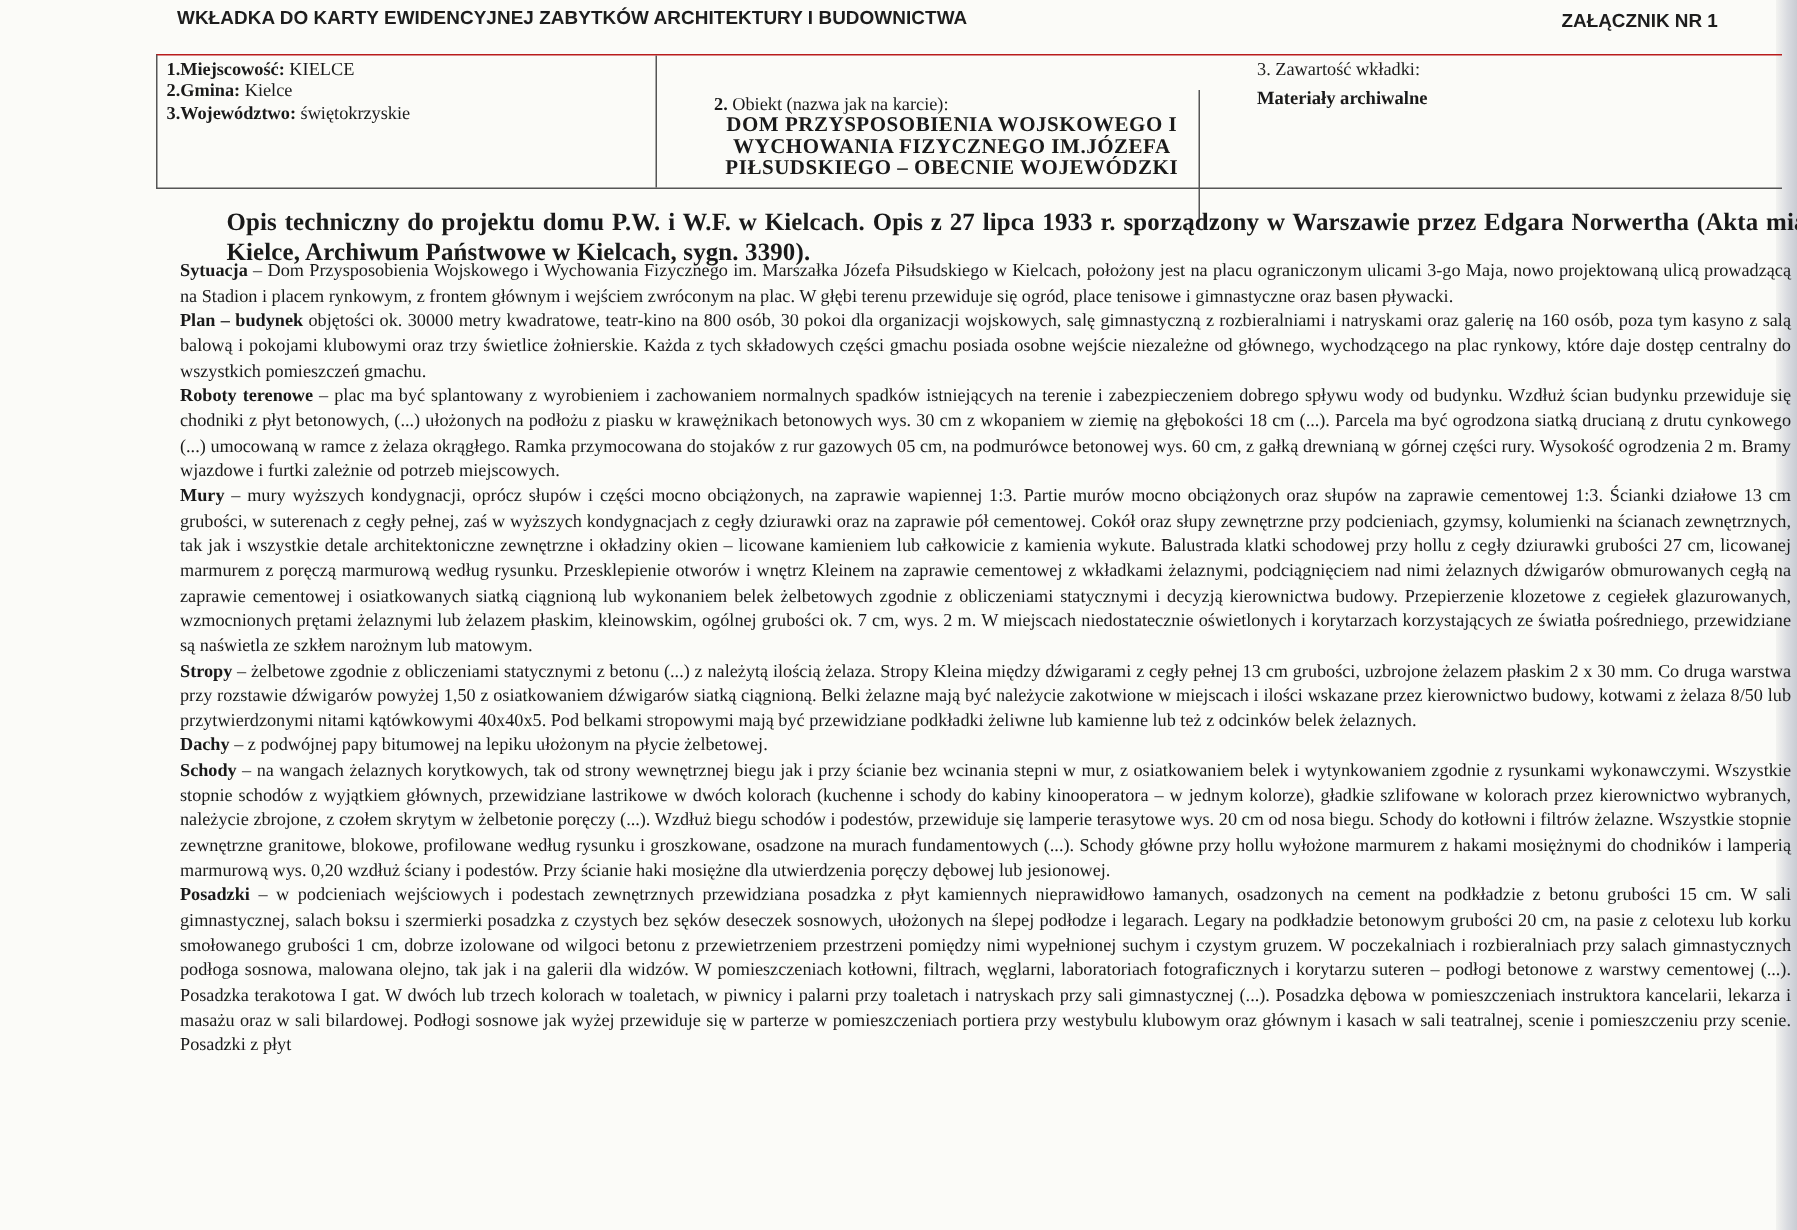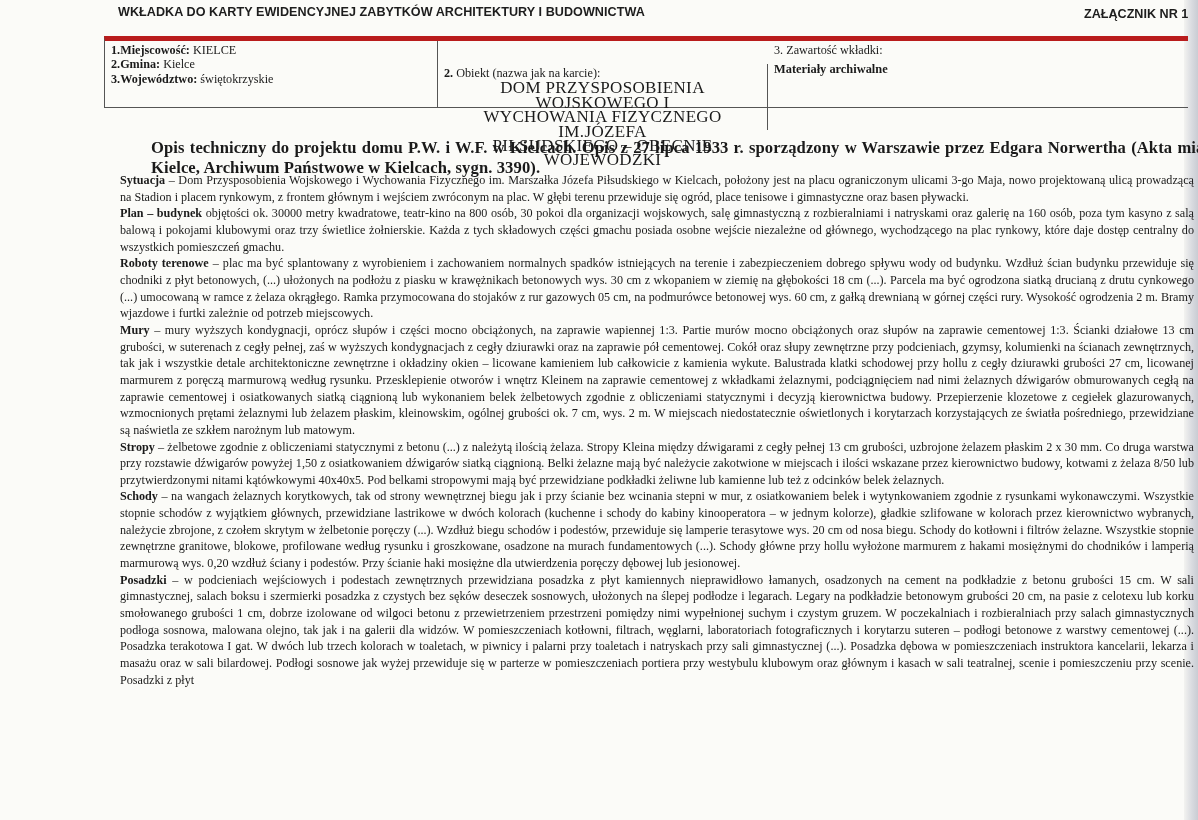--- a/index.html
+++ b/index.html
@@ -12,35 +12,35 @@
   .right-edge {
     position:absolute; top:0; right:0; width:14px; height:820px;
     background:linear-gradient(to right, #f3f3f0 0%, #d9dbe0 55%, #c9ccd3 100%);
   }
   .header-title {
     position:absolute; left:118px; top:5px;
     font-family:"Liberation Sans", "DejaVu Sans", sans-serif;
     font-weight:bold; font-size:12.6px; letter-spacing:0.05px; color:#1d1d1d;
   }
   .header-annex {
-    position:absolute; left:1084px; top:7px;
+    position:absolute; left:1041px; top:7px;
     font-family:"Liberation Sans", "DejaVu Sans", sans-serif;
     font-weight:bold; font-size:12.6px; color:#1d1d1d;
   }
   .card-table {
-    position:absolute; left:104px; top:36px; width:1084px; height:72px;
-    border-top:5px solid #b91c1c; border-bottom:1px solid #555; border-left:1px solid #555;
-    display:flex; box-sizing:border-box;
+    position:absolute; left:104px; top:36px; width:1084px; height:90px;
+    border-top:1px solid #b91c1c; border-bottom:1px solid #555; border-left:1px solid #555;
+    display:flex; box-sizing:border-box;gap:32px;
   }
   .cell { box-sizing:border-box; height:100%; padding:2px 6px; font-size:12.2px; line-height:14.4px; }
   .cell-1 { width:333px; border-right:1px solid #555; }
   .cell-2 { width:330px; border-right:1px solid #555;margin-top:23px; }
   .cell-3 { flex:1; }
   .cell b { font-weight:bold; }
-  .obj-name { text-align:center; font-weight:normal; letter-spacing:0.35px; font-size:17px; line-height:14.4px; margin-top:1px; }
+  .obj-name { text-align:center; font-weight:bold; letter-spacing:0.35px; font-size:14px; line-height:14.4px; margin-top:1px; }
   .contents-val { text-align:left; font-weight:bold; font-size:12.4px; margin-top:5px; }
   .doc-title {
     position:absolute; left:104px; top:138px; width:1074px;
     font-weight:bold; font-size:16.6px; line-height:20px; letter-spacing:0.1px;
     text-align:justify;
     margin-left:47px;
   }
   .body-text {
     position:absolute; left:120px; top:172px; width:1074px;
     font-size:12.15px; line-height:16.65px; text-align:justify;
@@ -78,15 +78,16 @@
 </div>
 
 <div class="doc-title">Opis techniczny do projektu domu P.W. i W.F. w Kielcach. Opis z 27 lipca 1933 r. sporządzony w Warszawie przez Edgara Norwertha (Akta miasta Kielce, Archiwum Państwowe w Kielcach, sygn. 3390).</div>
 
 <div class="body-text">
   <p><span class="lbl">Sytuacja</span><span class="bd"></span><span> – Dom Przysposobienia Wojskowego i Wychowania Fizycznego im. Marszałka Józefa Piłsudskiego w Kielcach, położony jest na placu ograniczonym ulicami 3-go Maja, nowo projektowaną ulicą prowadzącą na Stadion i placem rynkowym, z frontem głównym i wejściem zwróconym na plac. W głębi terenu przewiduje się ogród, place tenisowe i gimnastyczne oraz basen pływacki.</span></p>
   <p><span class="lbl">Plan</span><span class="bd"> – budynek</span><span> objętości ok. 30000 metry kwadratowe, teatr-kino na 800 osób, 30 pokoi dla organizacji wojskowych, salę gimnastyczną z rozbieralniami i natryskami oraz galerię na 160 osób, poza tym kasyno z salą balową i pokojami klubowymi oraz trzy świetlice żołnierskie. Każda z tych składowych części gmachu posiada osobne wejście niezależne od głównego, wychodzącego na plac rynkowy, które daje dostęp centralny do wszystkich pomieszczeń gmachu.</span></p>
   <p><span class="lbl">Roboty terenowe</span><span class="bd"></span><span> – plac ma być splantowany z wyrobieniem i zachowaniem normalnych spadków istniejących na terenie i zabezpieczeniem dobrego spływu wody od budynku. Wzdłuż ścian budynku przewiduje się chodniki z płyt betonowych, (...) ułożonych na podłożu z piasku w krawężnikach betonowych wys. 30 cm z wkopaniem w ziemię na głębokości 18 cm (...). Parcela ma być ogrodzona siatką drucianą z drutu cynkowego (...) umocowaną w ramce z żelaza okrągłego. Ramka przymocowana do stojaków z rur gazowych 05 cm, na podmurówce betonowej wys. 60 cm, z gałką drewnianą w górnej części rury. Wysokość ogrodzenia 2 m. Bramy wjazdowe i furtki zależnie od potrzeb miejscowych.</span></p>
   <p><span class="lbl">Mury</span><span class="bd"></span><span> – mury wyższych kondygnacji, oprócz słupów i części mocno obciążonych, na zaprawie wapiennej 1:3. Partie murów mocno obciążonych oraz słupów na zaprawie cementowej 1:3. Ścianki działowe 13 cm grubości, w suterenach z cegły pełnej, zaś w wyższych kondygnacjach z cegły dziurawki oraz na zaprawie pół cementowej. Cokół oraz słupy zewnętrzne przy podcieniach, gzymsy, kolumienki na ścianach zewnętrznych, tak jak i wszystkie detale architektoniczne zewnętrzne i okładziny okien – licowane kamieniem lub całkowicie z kamienia wykute. Balustrada klatki schodowej przy hollu z cegły dziurawki grubości 27 cm, licowanej marmurem z poręczą marmurową według rysunku. Przesklepienie otworów i wnętrz Kleinem na zaprawie cementowej z wkładkami żelaznymi, podciągnięciem nad nimi żelaznych dźwigarów obmurowanych cegłą na zaprawie cementowej i osiatkowanych siatką ciągnioną lub wykonaniem belek żelbetowych zgodnie z obliczeniami statycznymi i decyzją kierownictwa budowy. Przepierzenie klozetowe z cegiełek glazurowanych, wzmocnionych prętami żelaznymi lub żelazem płaskim, kleinowskim, ogólnej grubości ok. 7 cm, wys. 2 m. W miejscach niedostatecznie oświetlonych i korytarzach korzystających ze światła pośredniego, przewidziane są naświetla ze szkłem narożnym lub matowym.</span></p>
   <p><span class="lbl">Stropy</span><span class="bd"></span><span> – żelbetowe zgodnie z obliczeniami statycznymi z betonu (...) z należytą ilością żelaza. Stropy Kleina między dźwigarami z cegły pełnej 13 cm grubości, uzbrojone żelazem płaskim 2 x 30 mm. Co druga warstwa przy rozstawie dźwigarów powyżej 1,50 z osiatkowaniem dźwigarów siatką ciągnioną. Belki żelazne mają być należycie zakotwione w miejscach i ilości wskazane przez kierownictwo budowy, kotwami z żelaza 8/50 lub przytwierdzonymi nitami kątówkowymi 40x40x5. Pod belkami stropowymi mają być przewidziane podkładki żeliwne lub kamienne lub też z odcinków belek żelaznych.</span></p>
+  <p><span class="lbl">Dachy</span><span class="bd"></span><span> – z podwójnej papy bitumowej na lepiku ułożonym na płycie żelbetowej.</span></p>
   <p><span class="lbl">Schody</span><span class="bd"></span><span> – na wangach żelaznych korytkowych, tak od strony wewnętrznej biegu jak i przy ścianie bez wcinania stepni w mur, z osiatkowaniem belek i wytynkowaniem zgodnie z rysunkami wykonawczymi. Wszystkie stopnie schodów z wyjątkiem głównych, przewidziane lastrikowe w dwóch kolorach (kuchenne i schody do kabiny kinooperatora – w jednym kolorze), gładkie szlifowane w kolorach przez kierownictwo wybranych, należycie zbrojone, z czołem skrytym w żelbetonie poręczy (...). Wzdłuż biegu schodów i podestów, przewiduje się lamperie terasytowe wys. 20 cm od nosa biegu. Schody do kotłowni i filtrów żelazne. Wszystkie stopnie zewnętrzne granitowe, blokowe, profilowane według rysunku i groszkowane, osadzone na murach fundamentowych (...). Schody główne przy hollu wyłożone marmurem z hakami mosiężnymi do chodników i lamperią marmurową wys. 0,20 wzdłuż ściany i podestów. Przy ścianie haki mosiężne dla utwierdzenia poręczy dębowej lub jesionowej.</span></p>
   <p><span class="lbl">Posadzki</span><span class="bd"></span><span> – w podcieniach wejściowych i podestach zewnętrznych przewidziana posadzka z płyt kamiennych nieprawidłowo łamanych, osadzonych na cement na podkładzie z betonu grubości 15 cm. W sali gimnastycznej, salach boksu i szermierki posadzka z czystych bez sęków deseczek sosnowych, ułożonych na ślepej podłodze i legarach. Legary na podkładzie betonowym grubości 20 cm, na pasie z celotexu lub korku smołowanego grubości 1 cm, dobrze izolowane od wilgoci betonu z przewietrzeniem przestrzeni pomiędzy nimi wypełnionej suchym i czystym gruzem. W poczekalniach i rozbieralniach przy salach gimnastycznych podłoga sosnowa, malowana olejno, tak jak i na galerii dla widzów. W pomieszczeniach kotłowni, filtrach, węglarni, laboratoriach fotograficznych i korytarzu suteren – podłogi betonowe z warstwy cementowej (...). Posadzka terakotowa I gat. W dwóch lub trzech kolorach w toaletach, w piwnicy i palarni przy toaletach i natryskach przy sali gimnastycznej (...). Posadzka dębowa w pomieszczeniach instruktora kancelarii, lekarza i masażu oraz w sali bilardowej. Podłogi sosnowe jak wyżej przewiduje się w parterze w pomieszczeniach portiera przy westybulu klubowym oraz głównym i kasach w sali teatralnej, scenie i pomieszczeniu przy scenie. Posadzki z płyt</span></p>
 </div>
 
 </body></html>

